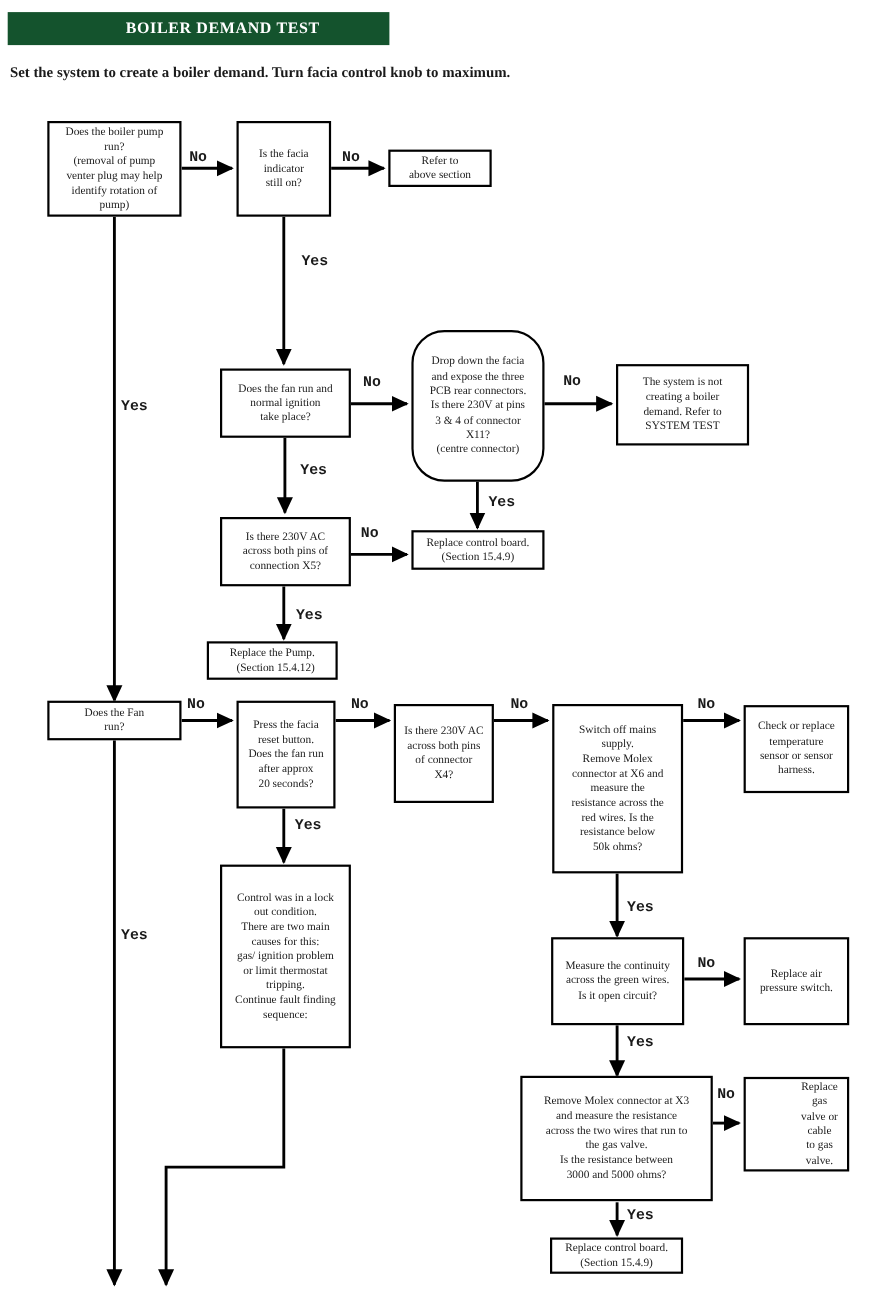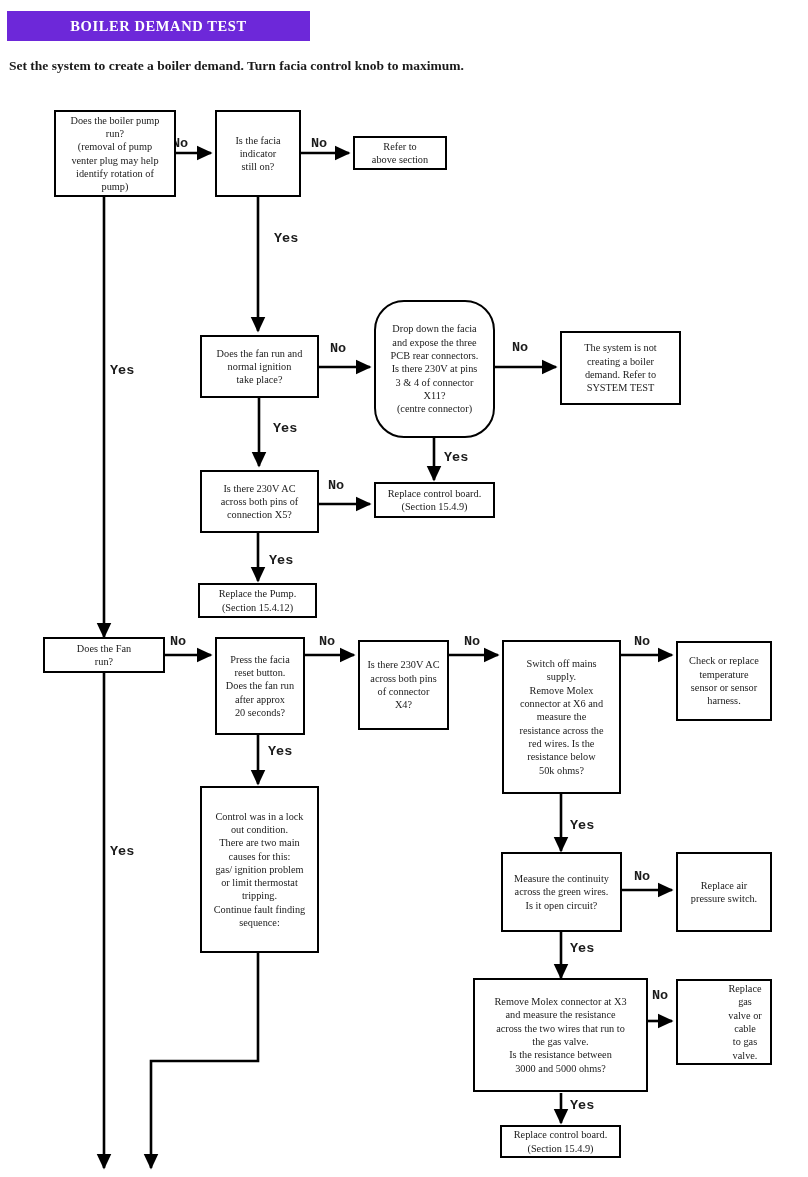--- a/index.html
+++ b/index.html
@@ -17,29 +17,30 @@
     background: #ffffff;
     overflow: hidden;
   }
   
   .banner {
     position: absolute;
     left: 7px;
     top: 11px;
     width: 303px;
     height: 30px;
-    background: #6d28d9;
+    background: #14532d;
     color: #ffffff;
     font-family: "Liberation Serif", serif;
     font-weight: bold;
     font-size: 14.5px;
     letter-spacing: 0.6px;
     display: flex;
     align-items: center;
     justify-content: center;
+    padding-left: 44px;
   }
   .subtitle {
     position: absolute;
     left: 9px;
     top: 58px;
     font-family: "Liberation Serif", serif;
     font-weight: bold;
     font-size: 13.5px;
     color: #1a1a1a;
     white-space: nowrap;
@@ -157,21 +158,21 @@
   <div class="elabel" style="left:319px; top:634px;">No</div>
   <div class="elabel" style="left:268px; top:744px;">Yes</div>
   <div class="elabel" style="left:464px; top:634px;">No</div>
   <div class="elabel" style="left:634px; top:634px;">No</div>
   <div class="elabel" style="left:570px; top:818px;">Yes</div>
   <div class="elabel" style="left:634px; top:869px;">No</div>
   <div class="elabel" style="left:570px; top:941px;">Yes</div>
   <div class="elabel" style="left:652px; top:988px;">No</div>
   <div class="elabel" style="left:570px; top:1098px;">Yes</div>
 
-  <div class="node" style="left:43px; top:110px; width:122px; height:87px;margin-left:11px;">Does the boiler pump
+  <div class="node" style="left:43px; top:110px; width:122px; height:87px;">Does the boiler pump
 run?
 (removal of pump
 venter plug may help
 identify rotation of
 pump)</div>
 
   <div class="node" style="left:215px; top:110px; width:86px; height:87px;">Is the facia
 indicator
 still on?</div>
 
@@ -195,21 +196,21 @@
 demand. Refer to
 SYSTEM TEST</div>
 
   <div class="node" style="left:200px; top:470px; width:119px; height:63px;">Is there 230V AC
 across both pins of
 connection X5?</div>
 
   <div class="node" style="left:374px; top:482px; width:121px; height:36px;">Replace control board.
 (Section 15.4.9)</div>
 
-  <div class="node" style="left:198px; top:583px; width:119px; height:35px;">Replace the Pump.
+  <div class="node" style="left:188px; top:583px; width:119px; height:35px;text-align:right;">Replace the Pump.
 (Section 15.4.12)</div>
 
   <div class="node" style="left:43px; top:637px; width:122px; height:36px;">Does the Fan
 run?</div>
 
   <div class="node" style="left:215px; top:637px; width:90px; height:98px;">Press the facia
 reset button.
 Does the fan run
 after approx
 20 seconds?</div>

